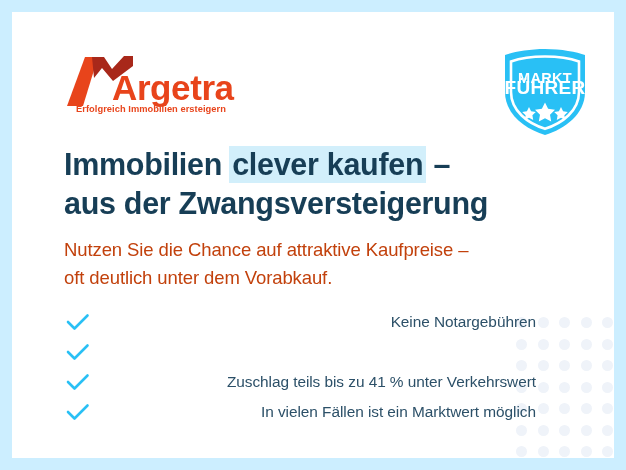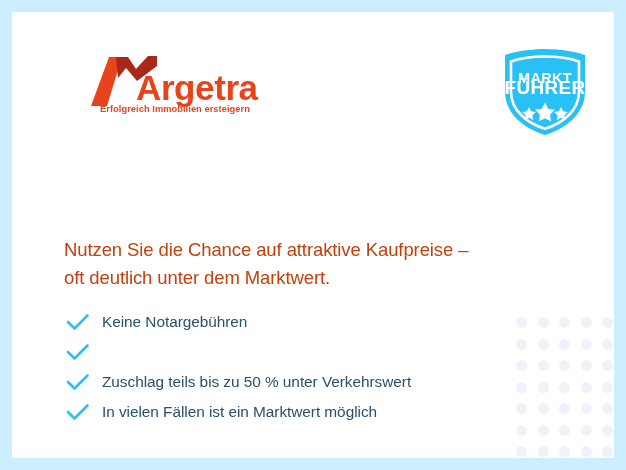--- a/index.html
+++ b/index.html
@@ -40,21 +40,20 @@
     background: #EFF3F9;
   }
 
   
   #logo-block {
     position: absolute;
     left: 52px;
     top: 42px;
     width: 190px;
     height: 64px;
-    margin-left: 24px;
   }
   #logo-mark {
     position: absolute;
     left: 0;
     top: 0;
     width: 70px;
     height: 52px;
   }
   #logo-word {
     position: absolute;
@@ -132,20 +131,21 @@
   #bullets {
     position: absolute;
     left: 54px;
     top: 295px;
     width: 470px;
   }
   .bullet {
     display: flex;
     align-items: center;
     height: 30px;
+    justify-content: space-between;
   }
   .bullet .check {
     width: 24px;
     height: 18px;
     flex: 0 0 24px;
     margin-right: 12px;
     display: block;
   }
   .bullet .btext {
     font-size: 15.4px;
@@ -213,43 +213,47 @@
       <g fill="#FFFFFF">
         <polygon points="30,61 32.1,65.3 36.8,66 33.4,69.3 34.2,74 30,71.8 25.8,74 26.6,69.3 23.2,66 27.9,65.3"></polygon>
         <polygon points="46,56.5 49.1,62.8 56,63.8 51,68.7 52.2,75.6 46,72.3 39.8,75.6 41,68.7 36,63.8 42.9,62.8"></polygon>
         <polygon points="62,61 64.1,65.3 68.8,66 65.4,69.3 66.2,74 62,71.8 57.8,74 58.6,69.3 55.2,66 59.9,65.3"></polygon>
       </g>
     </svg>
     <div id="badge-text-1">MARKT</div>
     <div id="badge-text-2">FÜHRER</div>
   </div>
 
+  <div id="headline">
+    <span>Immobilien </span><span class="hl">clever kaufen</span><span> –</span><br>
+    <span>aus der Zwangsversteigerung</span>
+  </div>
 
   <div id="subheading">
     <span>Nutzen Sie die Chance auf attraktive Kaufpreise –</span><br>
-    <span>oft deutlich unter dem Marktwert.</span>
+    <span>oft deutlich unter dem Vorabkauf.</span>
   </div>
 
   <div id="bullets">
       <div class="bullet">
         <svg class="check" viewBox="0 0 24 18">
           <path d="M2 9 L8.5 15.5 L21.5 2.5" fill="none" stroke="#29C0F5" stroke-width="2.6" stroke-linecap="round" stroke-linejoin="round"></path>
         </svg>
         <span class="btext">Keine Notargebühren</span>
       </div>
       <div class="bullet">
         <svg class="check" viewBox="0 0 24 18">
           <path d="M2 9 L8.5 15.5 L21.5 2.5" fill="none" stroke="#29C0F5" stroke-width="2.6" stroke-linecap="round" stroke-linejoin="round"></path>
         </svg>
       </div>
       <div class="bullet">
         <svg class="check" viewBox="0 0 24 18">
           <path d="M2 9 L8.5 15.5 L21.5 2.5" fill="none" stroke="#29C0F5" stroke-width="2.6" stroke-linecap="round" stroke-linejoin="round"></path>
         </svg>
-        <span class="btext">Zuschlag teils bis zu 50 % unter Verkehrswert</span>
+        <span class="btext">Zuschlag teils bis zu 41 % unter Verkehrswert</span>
       </div>
       <div class="bullet">
         <svg class="check" viewBox="0 0 24 18">
           <path d="M2 9 L8.5 15.5 L21.5 2.5" fill="none" stroke="#29C0F5" stroke-width="2.6" stroke-linecap="round" stroke-linejoin="round"></path>
         </svg>
         <span class="btext">In vielen Fällen ist ein Marktwert möglich</span>
       </div>
     </div>
 
 </div>

